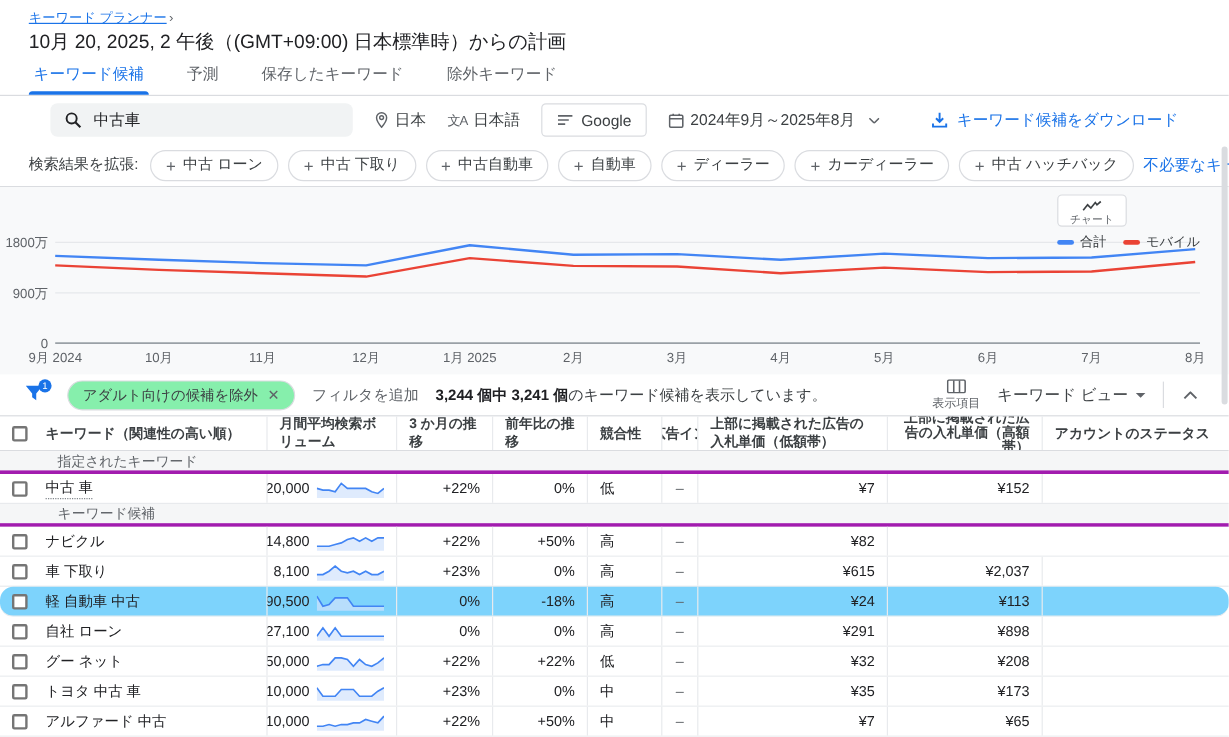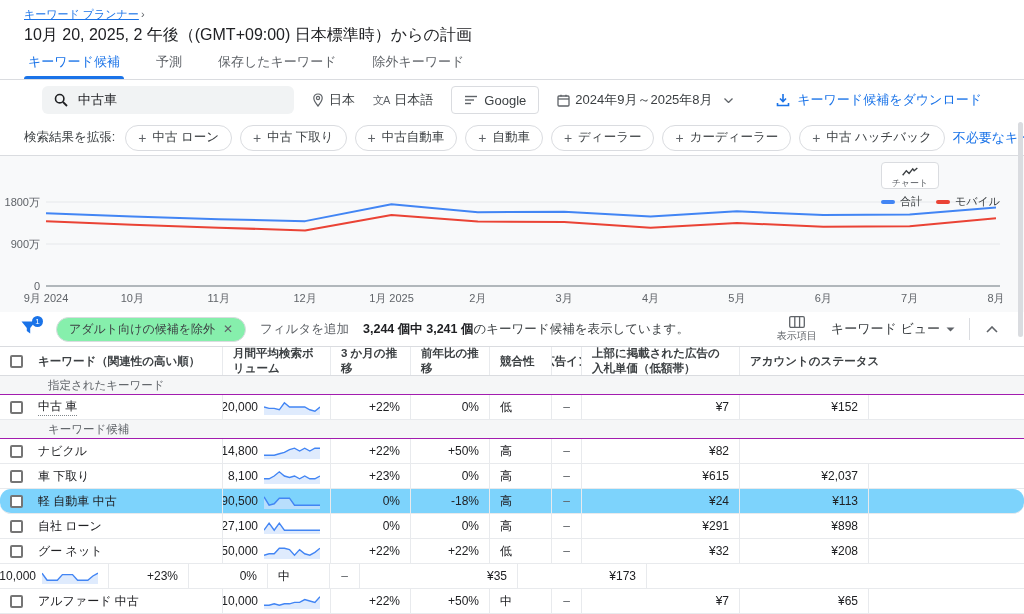--- a/index.html
+++ b/index.html
@@ -67,21 +67,21 @@
   .cell:first-child { border-left:none; }
   .thead { height:29px; border-bottom:1px solid #dadce0; }
   .thead .cell { color:#3c4043; font-weight:700; font-size:11.5px; }
   .c-kw{width:222px;} .c-vol{width:108px; justify-content:flex-end;}
   .c-3m{width:80px; justify-content:flex-end;} .c-yoy{width:79px; justify-content:flex-end;}
   .c-comp{width:62px;} .c-ad{width:30px; justify-content:center; padding:0 4px;}
   .c-low{width:158px; justify-content:flex-end;} .c-high{width:129px; justify-content:flex-end; text-align:right;}
   .c-status{flex:1;}
   .c-ad.cell { white-space:nowrap; }
   .h-high { white-space:normal; line-height:12px; }
-  .secrow { height:19px; background:#f5f6f7; border-bottom:1px solid #a21caf; display:flex; align-items:center; padding-left:48px; font-size:11.5px; color:#5f6368; }
+  .secrow { height:19px; background:#f5f6f7; border-bottom:3px solid #a21caf; display:flex; align-items:center; padding-left:48px; font-size:11.5px; color:#5f6368; }
   .drow { height:25px; border-bottom:1px solid #e8eaed; background:#fff; }
   .drow.shaded { background:#7dd3fc;border-radius:11px; }
   .cbx { width:13px; height:13px; border:2px solid #757575; border-radius:2px; margin-right:15px; flex:0 0 auto; cursor:pointer; background:#fff; }
   .kw-label { white-space:nowrap; }
   .kw-label.dotted { border-bottom:1px dotted #80868b; }
   .volnum { margin-right:6px; white-space:nowrap; }
   .spark { flex:0 0 auto; }
   .dash { color:#5f6368; }
 
   .scrollthumb { position:absolute; right:1px; top:122px; width:5px; height:215px; background:#dadce0; border-radius:3px; }
@@ -284,20 +284,23 @@
         </div>
         <div class="cell c-comp">
           <span>競合性</span>
         </div>
         <div class="cell c-ad">
           <span style="white-space: nowrap;">広告イン</span>
         </div>
         <div class="cell c-low">
           <span>上部に掲載された広告の入札単価（低額帯）</span>
         </div>
+        <div class="cell c-high h-high">
+          <span>上部に掲載された広告の入札単価（高額帯）</span>
+        </div>
         <div class="cell c-status">
           <span>アカウントのステータス</span>
         </div>
       </div>
     <div id="tbody">
         <div class="secrow">指定されたキーワード</div>
         <div class="trow drow">
           <div class="cell c-kw">
             <div class="cbx"></div>
             <span class="kw-label dotted">中古 車</span>
@@ -411,20 +414,24 @@
           </div>
           <div class="cell c-3m">+22%</div>
           <div class="cell c-yoy">+22%</div>
           <div class="cell c-comp">低</div>
           <div class="cell c-ad dash">–</div>
           <div class="cell c-low">¥32</div>
           <div class="cell c-high">¥208</div>
           <div class="cell c-status"></div>
         </div>
         <div class="trow drow">
+          <div class="cell c-kw">
+            <div class="cbx"></div>
+            <span class="kw-label">トヨタ 中古 車</span>
+          </div>
           <div class="cell c-vol">
             <span class="volnum">110,000</span>
             <svg width="56" height="18" class="spark">
               <path d="M0,17 L0.0,6.2 L5.1,13.2 L10.2,13.2 L15.3,13.2 L20.4,7.6 L25.5,7.6 L30.5,7.6 L35.6,13.2 L40.7,13.2 L45.8,13.2 L50.9,9.0 L56.0,6.2 L56,17 Z" fill="#d2e3fc" opacity="0.7"></path>
               <polyline points="0.0,6.2 5.1,13.2 10.2,13.2 15.3,13.2 20.4,7.6 25.5,7.6 30.5,7.6 35.6,13.2 40.7,13.2 45.8,13.2 50.9,9.0 56.0,6.2" fill="none" stroke="#4285f4" stroke-width="1.4"></polyline>
             </svg>
           </div>
           <div class="cell c-3m">+23%</div>
           <div class="cell c-yoy">0%</div>
           <div class="cell c-comp">中</div>

